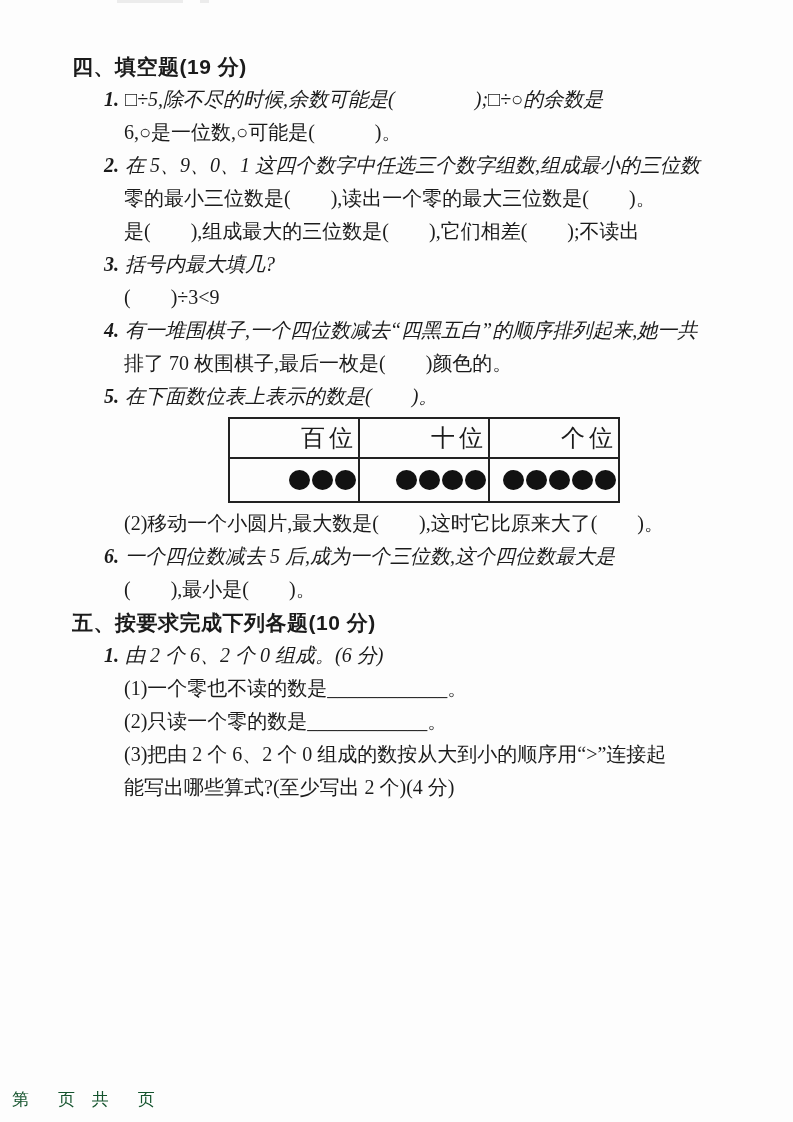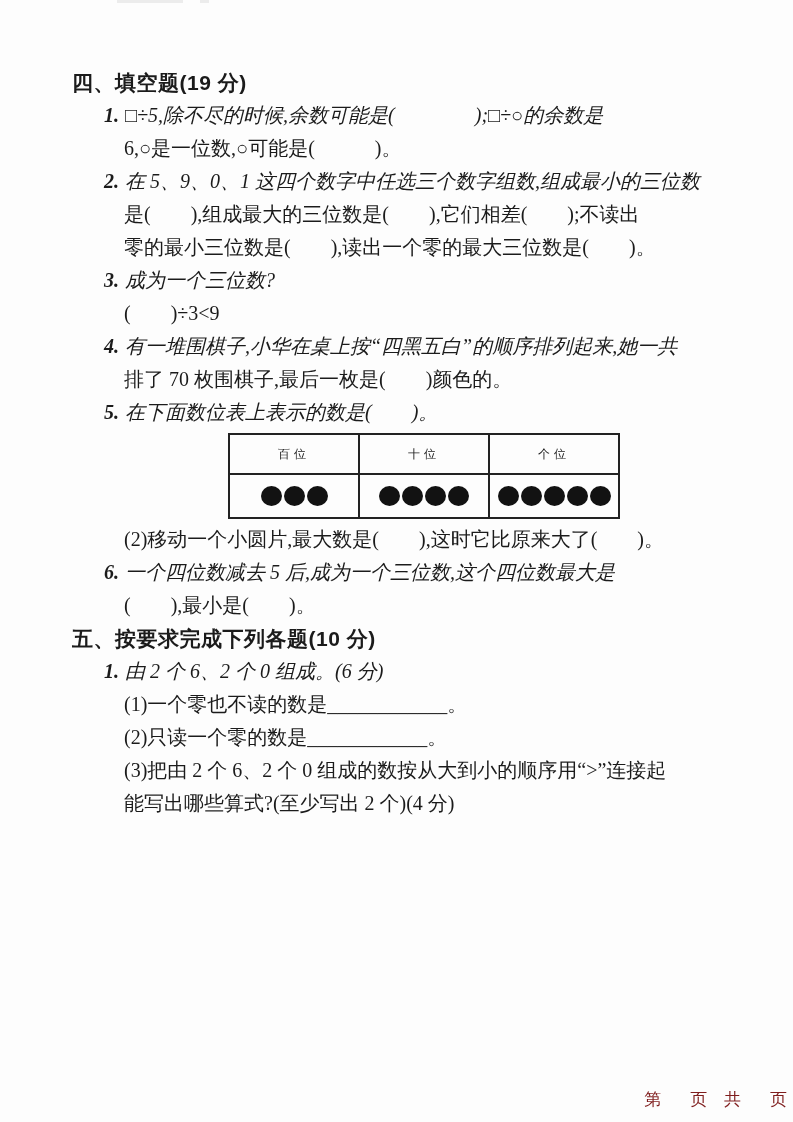--- a/index.html
+++ b/index.html
@@ -6,21 +6,21 @@
   body {
     width: 793px; height: 1122px;
     background: #fdfdfd;
     position: relative;
     overflow: hidden;
     font-family: "Liberation Serif", serif;
     color: #1b1b1b;
   }
   .page {
     position: absolute; inset: 0;
-    padding: 66px 40px 0 72px;
+    padding: 50px 40px 0 72px;
     box-sizing: border-box;
   }
   .scan-artifact { position: absolute; top: 0; height: 3px; background: #ececec; }
   .artifact-a { left: 117px; width: 66px; }
   .artifact-b { left: 200px; width: 9px; }
 
   .line { height: 33px; line-height: 33px; font-size: 20px; white-space: pre; }
   .sec-heading {
     font-family: "Liberation Sans", sans-serif;
     font-weight: 700; font-size: 21px;
@@ -35,66 +35,66 @@
   .q3-left { display: inline-block; width: 268px; }
 
   .pv-table {
     border-collapse: collapse;
     margin: 4px 0 4px 156px;
     table-layout: fixed;
     width: 380px;
   }
   .pv-table td {
     border: 2px solid #222;
-    text-align: center;
-    font-size: 12px;
+    text-align: right;
+    font-size: 24px;
     width: 126px;
   }
   .pv-table .head-cell { height: 36px; letter-spacing: 4px; }
   .pv-table .dots-cell { height: 40px; line-height: 0; }
   .dot {
     display: inline-block;
     width: 21px; height: 20px;
     border-radius: 50%;
     background: #121212;
     margin: 0 1px;
     vertical-align: middle;
   }
 
   .footer {
     position: absolute;
-    top: 1088px; left: 0; right: 0;
-    text-align: right;
+    top: 1088px; left: 12px; right: 0;
+    text-align: left;
     font-family: "Liberation Sans", sans-serif;
     font-size: 17px;
     letter-spacing: 6px;
-    color: #7f1d1d;
+    color: #14532d;
     white-space: pre;
   }
 </style>
 </head>
 <body>
 
 <div class="page">
   <div class="scan-artifact artifact-a"></div>
   <div class="scan-artifact artifact-b"></div>
 
   <div class="line sec-heading">四、填空题(19 分)</div>
 
   <div class="line num-line"><span class="q-num">1.</span><span>□÷5,除不尽的时候,余数可能是(　　　　);□÷○的余数是</span></div>
   <div class="line cont-line">6,○是一位数,○可能是(　　　)。</div>
 
   <div class="line num-line"><span class="q-num">2.</span><span>在 5、9、0、1 这四个数字中任选三个数字组数,组成最小的三位数</span></div>
+  <div class="line cont-line">零的最小三位数是(　　),读出一个零的最大三位数是(　　)。</div>
   <div class="line cont-line">是(　　),组成最大的三位数是(　　),它们相差(　　);不读出</div>
-  <div class="line cont-line">零的最小三位数是(　　),读出一个零的最大三位数是(　　)。</div>
 
-  <div class="line num-line"><span class="q-num">3.</span><span>成为一个三位数?</span></div>
+  <div class="line num-line"><span class="q-num">3.</span><span>括号内最大填几?</span></div>
   <div class="line cont-line q3-row"><span>(　　)÷3&lt;9</span></div>
 
-  <div class="line num-line"><span class="q-num">4.</span><span>有一堆围棋子,小华在桌上按“四黑五白”的顺序排列起来,她一共</span></div>
+  <div class="line num-line"><span class="q-num">4.</span><span>有一堆围棋子,一个四位数减去“四黑五白”的顺序排列起来,她一共</span></div>
   <div class="line cont-line">排了 70 枚围棋子,最后一枚是(　　)颜色的。</div>
 
   <div class="line num-line"><span class="q-num">5.</span><span>在下面数位表上表示的数是(　　)。</span></div>
 
   <table class="pv-table">
     <tbody>
         <tr>
       <td class="head-cell">百位</td>
       <td class="head-cell">十位</td>
       <td class="head-cell">个位</td>

